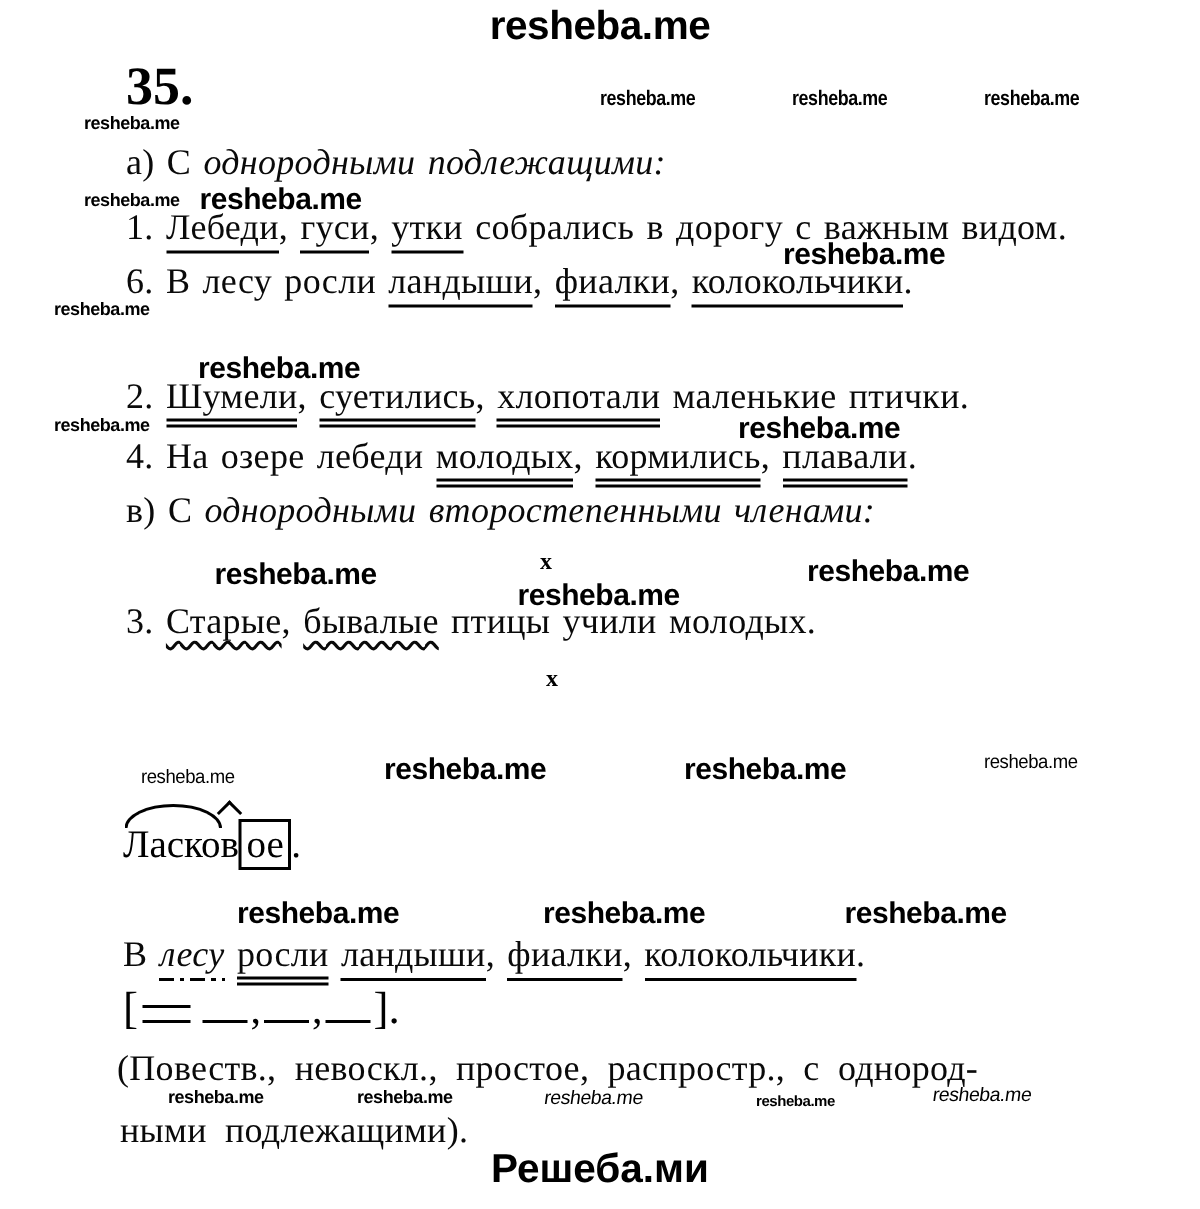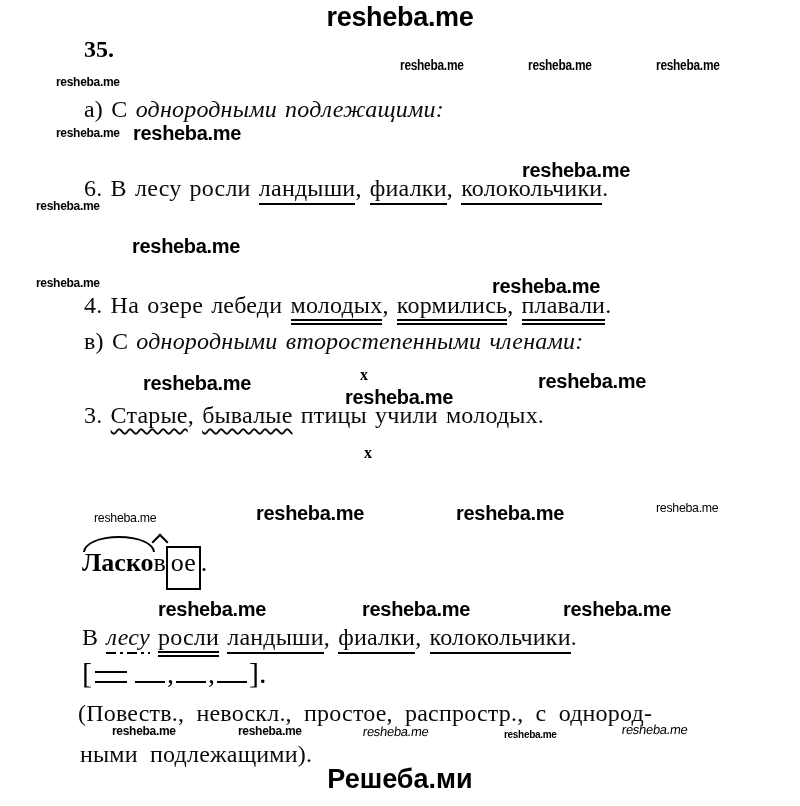--- a/index.html
+++ b/index.html
@@ -2,21 +2,21 @@
 <html><head>
 <meta charset="utf-8">
 <style>
   html,body{margin:0;padding:0;background:#fff;}
   .page{position:relative;width:800px;height:806px;background:#fff;color:#000;overflow:hidden;
         font-family:"Liberation Serif", serif;}
   .abs{position:absolute;white-space:pre;}
   .line{font-size:24px;letter-spacing:0.2px;word-spacing:2px;color:#0a0a0a;}
   .wide{word-spacing:6px;}
   em{font-style:italic;}
-  .num-title{font-size:24px;font-weight:700;}
+  .num-title{font-size:36px;font-weight:700;}
   
   .u1{border-bottom:2px solid #000;padding-bottom:2px;}
   .u2{position:relative;border-bottom:2px solid #000;padding-bottom:1px;}
   .u2::after{content:"";position:absolute;left:0;right:0;bottom:-6px;border-top:2px solid #000;}
   .uwavy{text-decoration-line:underline;text-decoration-style:wavy;text-decoration-thickness:2px;text-underline-offset:5px;}
   .udash{border-bottom:2px dashed #000;padding-bottom:2px;}
   .udashdot{position:relative;padding-bottom:2px;font-style:italic;}
   .udashdot::after{content:"";position:absolute;left:0;right:0;bottom:-2px;height:2px;
      background-image:repeating-linear-gradient(to right,#000 0 10px,transparent 10px 14px,#000 14px 17px,transparent 17px 21px);}
   
@@ -25,27 +25,27 @@
   .wm-md{font-size:20px;}
   .wm-sm{font-size:12px;}
   .wm-xs{font-size:10px;}
   .wm-thin{font-size:14px;font-weight:700;transform:scaleX(0.85);transform-origin:left top;}
   .wm-lite{font-size:13px;font-weight:500;transform:scaleX(0.95);transform-origin:left top;}
   .wm-skew{font-size:13px;font-weight:500;transform:skewX(-8deg);}
   .center-x{left:50%;transform:translateX(-50%);}
   .x-mark{font-size:16px;font-weight:700;}
   
   .morph{font-size:26px;}
-  .morph-root{position:relative;display:inline-block;font-weight:bold;}
+  .morph-root{position:relative;display:inline-block;}
   .morph-root::before{content:"";position:absolute;left:1px;right:-1px;top:-12px;height:14px;
      border:2px solid #000;border-bottom:none;border-radius:50% 50% 0 0 / 100% 100% 0 0;}
   .morph-suffix{position:relative;display:inline-block;}
   .morph-suffix::before{content:"";position:absolute;left:50%;top:-12px;width:10px;height:10px;
      border-top:2px solid #000;border-right:2px solid #000;transform:translateX(-50%) rotate(-45deg);}
-  .morph-ending{border:2px solid #000;padding:0 3px 11px 3px;}
+  .morph-ending{border:2px solid #000;padding:0 3px 1px 3px;}
   
   .scheme{font-size:28px;}
   .sbr{font-size:30px;}
   .sline{display:inline-block;width:30px;height:2.5px;background:#000;margin:0 2px;}
   .sdouble{display:inline-block;width:32px;height:8px;border-top:2.5px solid #000;border-bottom:2.5px solid #000;margin:0 6px 0 3px;}
   .footer-brand{font-family:"Liberation Sans", sans-serif;font-weight:700;font-size:27px;}
 </style>
 </head>
 <body>
 
@@ -58,30 +58,32 @@
   <span class="abs wm wm-thin" style="left:400px;top:57px">resheba.me</span>
   <span class="abs wm wm-thin" style="left:528px;top:57px">resheba.me</span>
   <span class="abs wm wm-thin" style="left:656px;top:57px">resheba.me</span>
   <span class="abs wm wm-sm" style="left:56px;top:75px">resheba.me</span>
 
   <div class="abs line" style="left:84px;top:96px"><span>а) С </span><em>однородными подлежащими:</em></div>
 
   <span class="abs wm wm-sm" style="left:56px;top:126px">resheba.me</span>
   <span class="abs wm wm-md" style="left:133px;top:122px">resheba.me</span>
 
+  <div class="abs line" style="left:84px;top:139px"><span>1. </span><span class="u1">Лебеди</span><span>, </span><span class="u1">гуси</span><span>, </span><span class="u1">утки</span><span> собрались в дорогу с важным видом.</span></div>
 
   <span class="abs wm wm-md" style="left:522px;top:159px">resheba.me</span>
 
   <div class="abs line" style="left:84px;top:175px"><span>6. </span><span>В лесу росли </span><span class="u1">ландыши</span><span>, </span><span class="u1">фиалки</span><span>, </span><span class="u1">колокольчики</span><span>.</span></div>
 
   <span class="abs wm wm-sm" style="left:36px;top:199px">resheba.me</span>
 
 
   <span class="abs wm wm-md" style="left:132px;top:235px">resheba.me</span>
 
+  <div class="abs line" style="left:84px;top:252px"><span>2. </span><span class="u2">Шумели</span><span>, </span><span class="u2">суетились</span><span>, </span><span class="u2">хлопотали</span><span> маленькие птички.</span></div>
 
   <span class="abs wm wm-sm" style="left:36px;top:276px">resheba.me</span>
   <span class="abs wm wm-md" style="left:492px;top:275px">resheba.me</span>
 
   <div class="abs line" style="left:84px;top:292px"><span>4. </span><span>На озере лебеди </span><span class="u2">молодых</span><span>, </span><span class="u2">кормились</span><span>, </span><span class="u2">плавали</span><span>.</span></div>
 
   <div class="abs line" style="left:84px;top:328px"><span>в) С </span><em>однородными второстепенными членами:</em></div>
 
   <span class="abs wm wm-md" style="left:143px;top:372px">resheba.me</span>
   <span class="abs x-mark" style="left:360px;top:366px">х</span>

